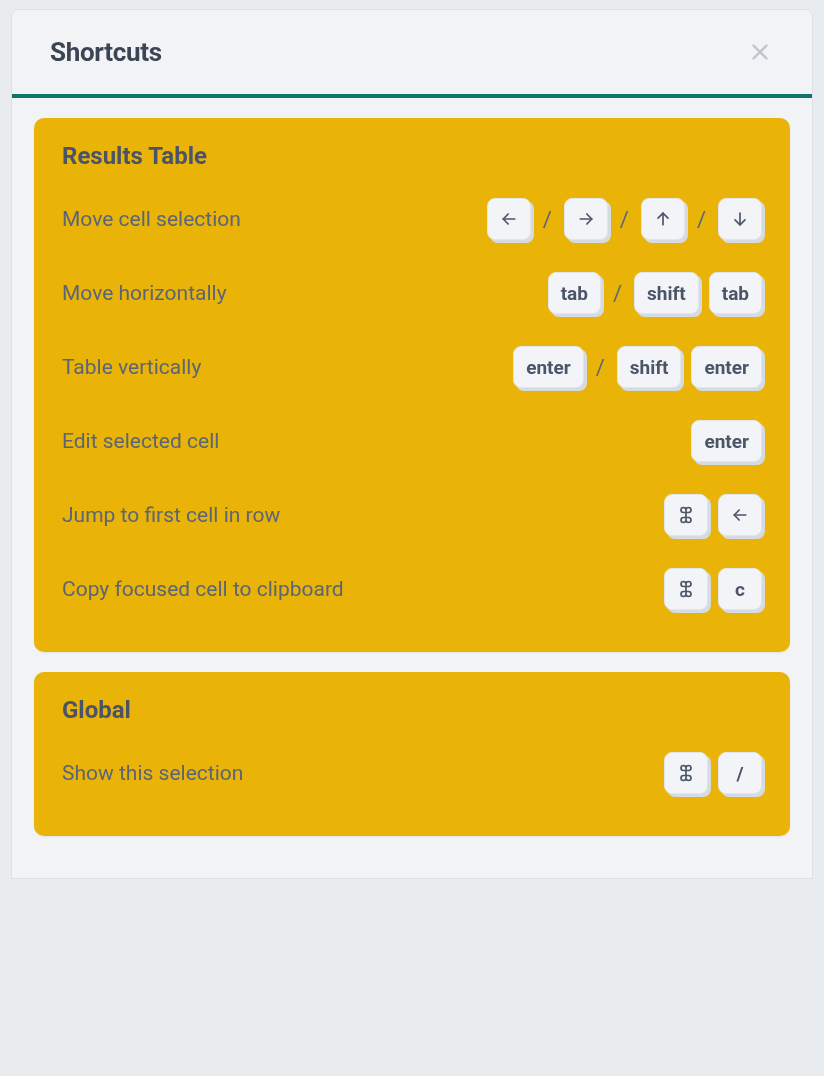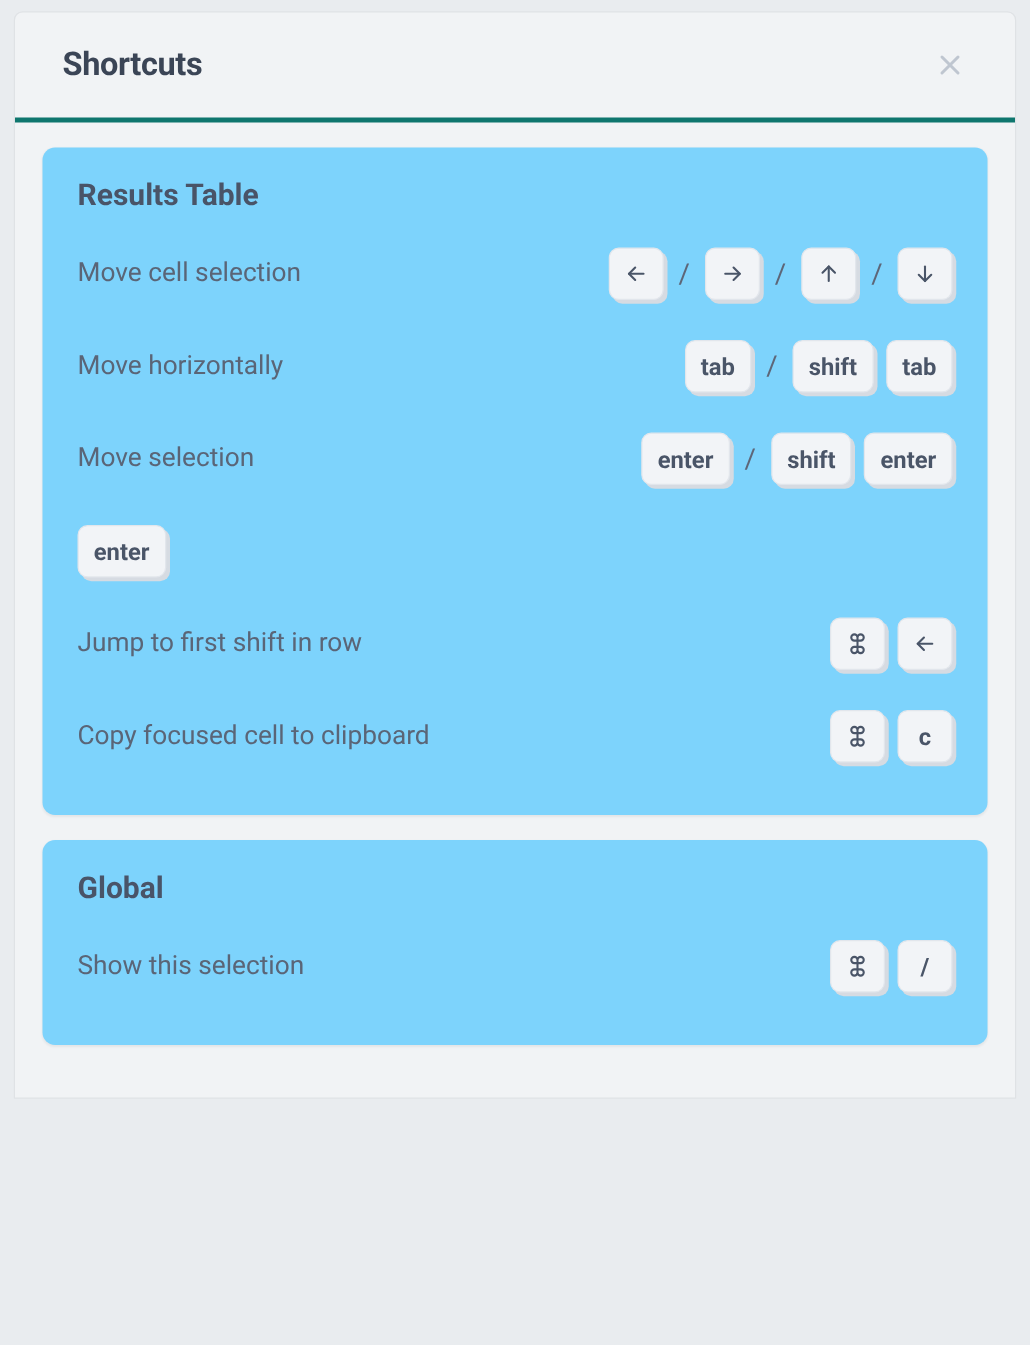--- a/index.html
+++ b/index.html
@@ -45,21 +45,21 @@
     cursor: pointer;
     background: none;
     border: none;
     padding: 0;
   }
   .close-btn svg { width: 22px; height: 22px; }
   .modal-body {
     padding: 20px 22px 22px 22px;
   }
   .card {
-    background: #7dd3fc;
+    background: #eab308;
     border-radius: 10px;
     box-shadow: 0 1px 2px rgba(0,0,0,0.06);
     padding: 22px 28px 26px 28px;
     margin-bottom: 20px;
   }
   .card-title {
     font-size: 24px;
     font-weight: 700;
     color: #495468;
     margin: 2px 0 12px 0;
@@ -168,35 +168,36 @@
         <div class="row">
           <div class="label">Move horizontally</div>
           <div class="keys">
             <span class="key">tab</span>
             <span class="sep">/</span>
             <span class="key">shift</span>
             <span class="key">tab</span>
           </div>
         </div>
         <div class="row">
-          <div class="label">Move selection</div>
+          <div class="label">Table vertically</div>
           <div class="keys">
             <span class="key">enter</span>
             <span class="sep">/</span>
             <span class="key">shift</span>
             <span class="key">enter</span>
           </div>
         </div>
         <div class="row">
+          <div class="label">Edit selected cell</div>
           <div class="keys">
             <span class="key">enter</span>
           </div>
         </div>
         <div class="row">
-          <div class="label">Jump to first shift in row</div>
+          <div class="label">Jump to first cell in row</div>
           <div class="keys">
             <span class="key icon-only">
               <svg viewBox="0 0 24 24">
                 <path d="M15 3a3 3 0 0 1 3 3 3 3 0 0 1-3 3H9A3 3 0 0 1 6 6a3 3 0 0 1 3-3 3 3 0 0 1 3 3v12a3 3 0 0 1-3 3 3 3 0 0 1-3-3 3 3 0 0 1 3-3h6a3 3 0 0 1 3 3 3 3 0 0 1-3 3 3 3 0 0 1-3-3V6a3 3 0 0 1 3-3z" fill="none"></path>
               </svg>
             </span>
             <span class="key icon-only">
               <svg viewBox="0 0 24 24">
                 <line x1="19" y1="12" x2="5" y2="12"></line>
                 <polyline points="11 6 5 12 11 18"></polyline>

